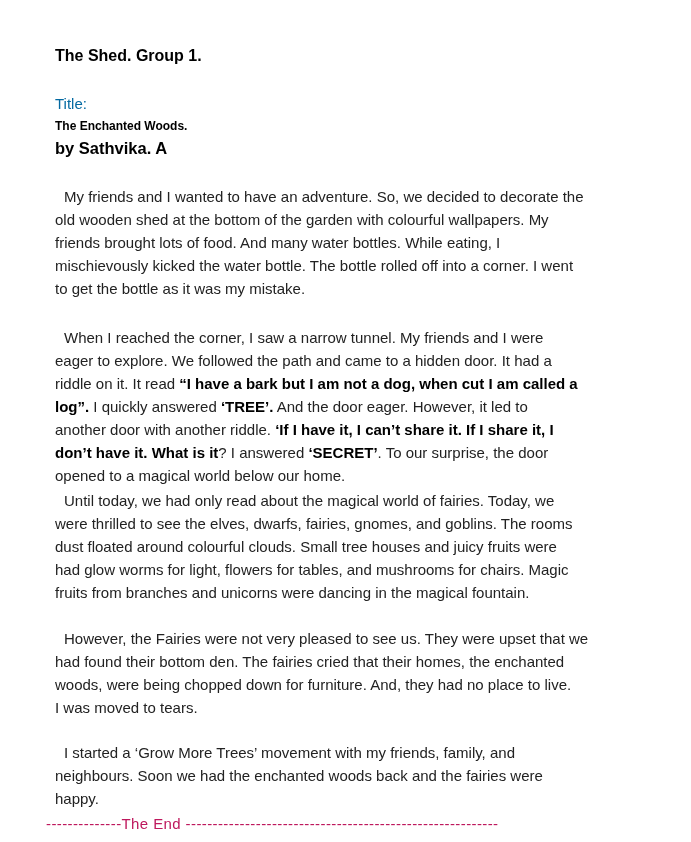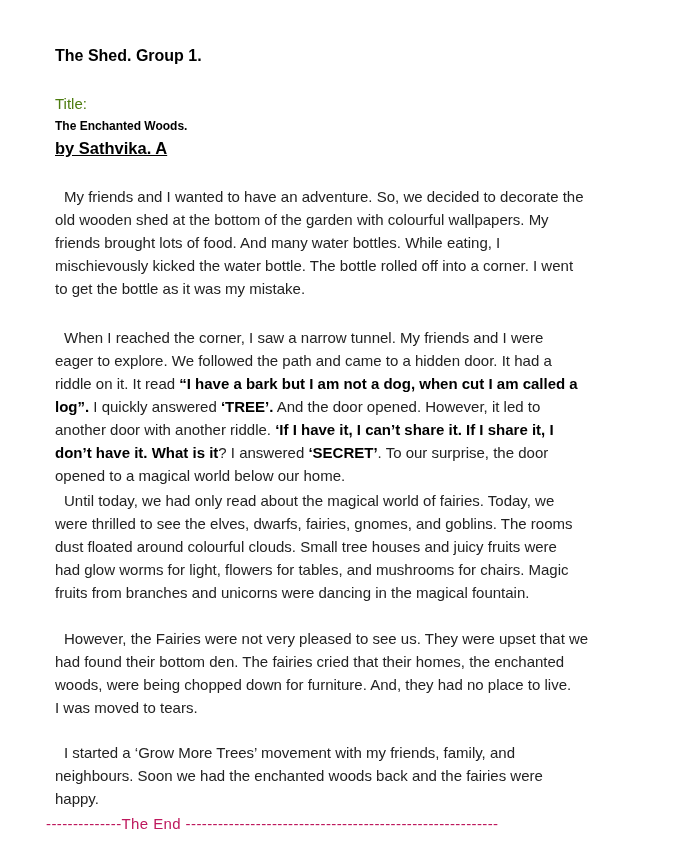--- a/index.html
+++ b/index.html
@@ -20,38 +20,37 @@
   .group-title {
     font-size: 16px;
     font-weight: 700;
     color: #000000;
     line-height: 23px;
     margin: 0 0 25px 0;
   }
   .title-label {
     font-size: 15px;
     font-weight: 400;
-    color: #4d7c0f;
+    color: #0369a1;
     line-height: 23px;
     margin: 0;
   }
   .story-title {
     font-size: 12px;
     font-weight: 700;
     color: #000000;
     line-height: 22px;
     margin: 0;
   }
   .author {
     font-size: 16.5px;
     font-weight: 700;
     color: #000000;
     line-height: 23px;
     margin: 0 0 25px 0;
-    text-decoration: underline;
   }
   .para {
     font-size: 15px;
     line-height: 23px;
     color: #222222;
     margin: 0;
   }
   .para .line {
     display: block;
     white-space: nowrap;
@@ -89,21 +88,21 @@
         <span class="line"><span class="seg">My friends and I wanted to have an adventure. So, we decided to decorate the</span></span>
         <span class="line"><span class="seg">old wooden shed at the bottom of the garden with colourful wallpapers. My</span></span>
         <span class="line"><span class="seg">friends brought lots of food. And many water bottles. While eating, I</span></span>
         <span class="line"><span class="seg">mischievously kicked the water bottle. The bottle rolled off into a corner. I went</span></span>
         <span class="line"><span class="seg">to get the bottle as it was my mistake.</span></span>
       </p>
       <p class="para">
         <span class="line"><span class="seg">When I reached the corner, I saw a narrow tunnel. My friends and I were</span></span>
         <span class="line"><span class="seg">eager to explore. We followed the path and came to a hidden door. It had a</span></span>
         <span class="line"><span class="seg">riddle on it. It read </span><span class="seg bold">“I have a bark but I am not a dog, when cut I am called a</span></span>
-        <span class="line"><span class="seg bold">log”.</span><span class="seg"> I quickly answered </span><span class="seg bold">‘TREE’.</span><span class="seg"> And the door opened. However, it led to</span></span>
+        <span class="line"><span class="seg bold">log”.</span><span class="seg"> I quickly answered </span><span class="seg bold">‘TREE’.</span><span class="seg"> And the door eager. However, it led to</span></span>
         <span class="line"><span class="seg">another door with another riddle. </span><span class="seg bold">‘If I have it, I can’t share it. If I share it, I</span></span>
         <span class="line"><span class="seg bold">don’t have it. What is it</span><span class="seg">? I answered </span><span class="seg bold">‘SECRET’</span><span class="seg">. To our surprise, the door</span></span>
         <span class="line"><span class="seg">opened to a magical world below our home.</span></span>
       </p>
       <p class="para">
         <span class="line"><span class="seg">Until today, we had only read about the magical world of fairies. Today, we</span></span>
         <span class="line"><span class="seg">were thrilled to see the elves, dwarfs, fairies, gnomes, and goblins. The rooms</span></span>
         <span class="line"><span class="seg">dust floated around colourful clouds. Small tree houses and juicy fruits were</span></span>
         <span class="line"><span class="seg">had glow worms for light, flowers for tables, and mushrooms for chairs. Magic</span></span>
         <span class="line"><span class="seg">fruits from branches and unicorns were dancing in the magical fountain.</span></span>

